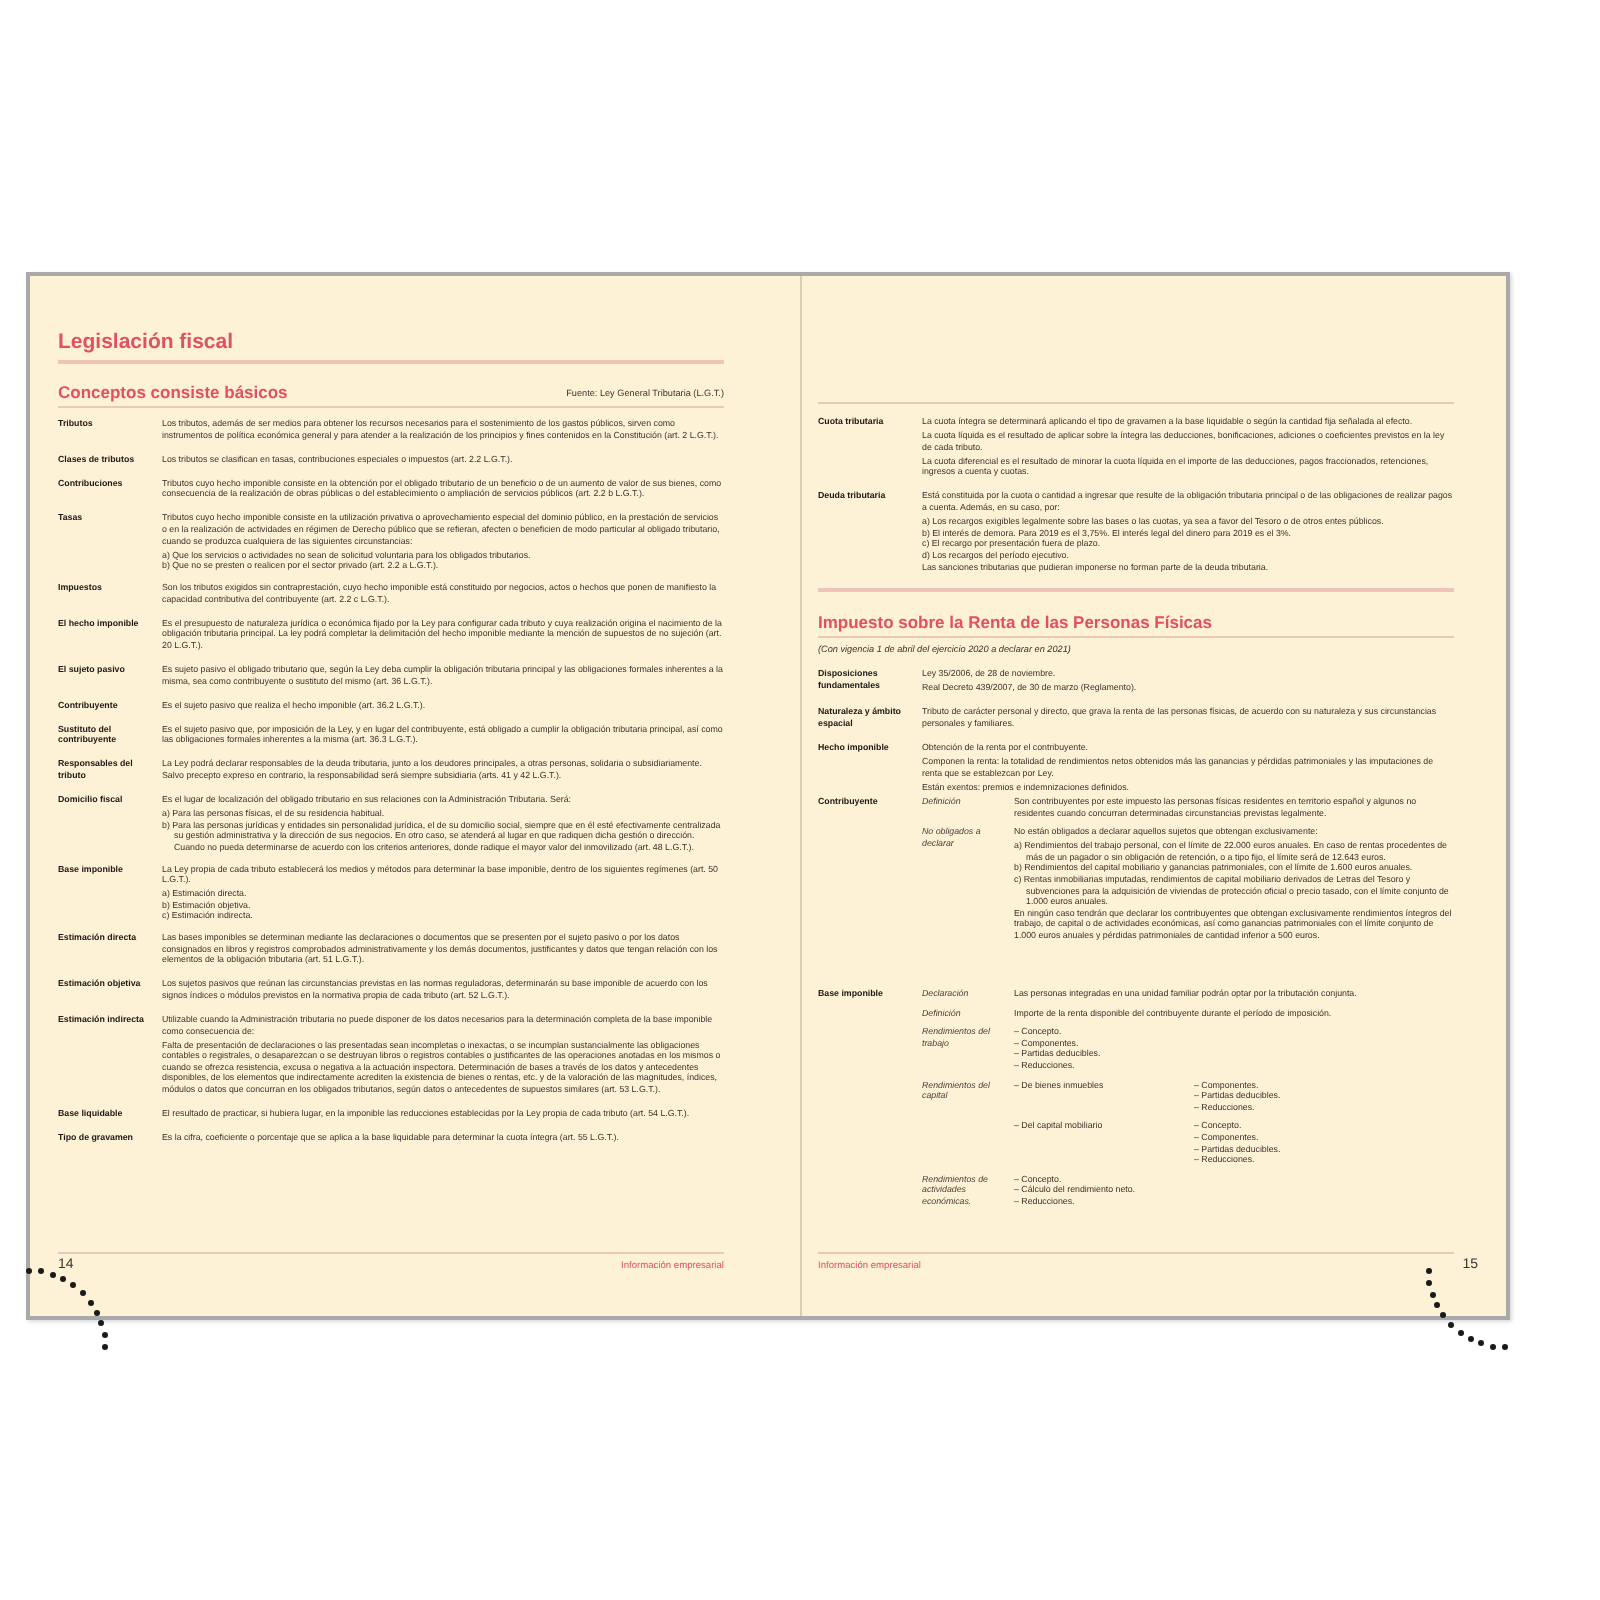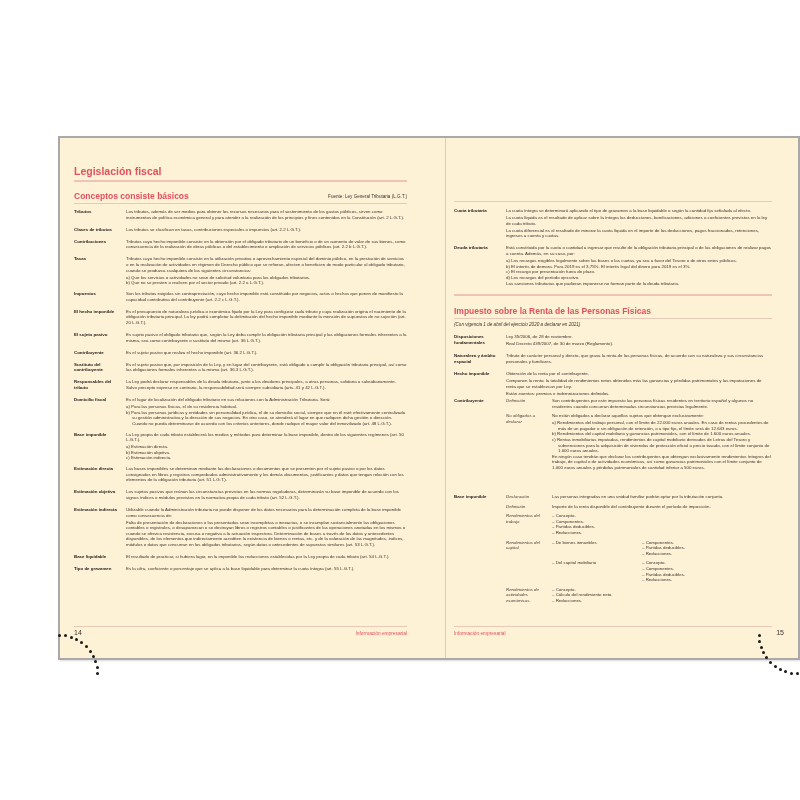--- a/index.html
+++ b/index.html
@@ -3,21 +3,20 @@
 <meta charset="utf-8">
 <style>
   * { box-sizing: border-box; margin: 0; padding: 0; }
   html, body { width: 800px; height: 800px; background: #ffffff; overflow: hidden; }
   body { font-family: "Liberation Sans", sans-serif; color: #2a2520; position: relative; }
 
   .spread {
     position: absolute; left: 13px; top: 136px; width: 742px; height: 524px;
     background: #fdf1d6; border: 2px solid #a9a9a9;
     box-shadow: 1px 1px 2px rgba(0,0,0,0.15);
-    margin-left: 45px;
   }
   .gutter { position: absolute; left: 385px; top: 0; width: 1px; height: 100%; background: #d9cdb3; }
 
   .page { position: absolute; top: 0; height: 100%; }
   .page.left { left: 0; width: 385px; }
   .page.right { left: 386px; width: 354px; }
 
   .h1 { position: absolute; color: #e2515e; font-weight: bold; font-size: 10.5px; }
   .h2 { position: absolute; color: #e2515e; font-weight: bold; font-size: 8.5px; }
   .rule { position: absolute; height: 1px; background: #e8c9b8; }

